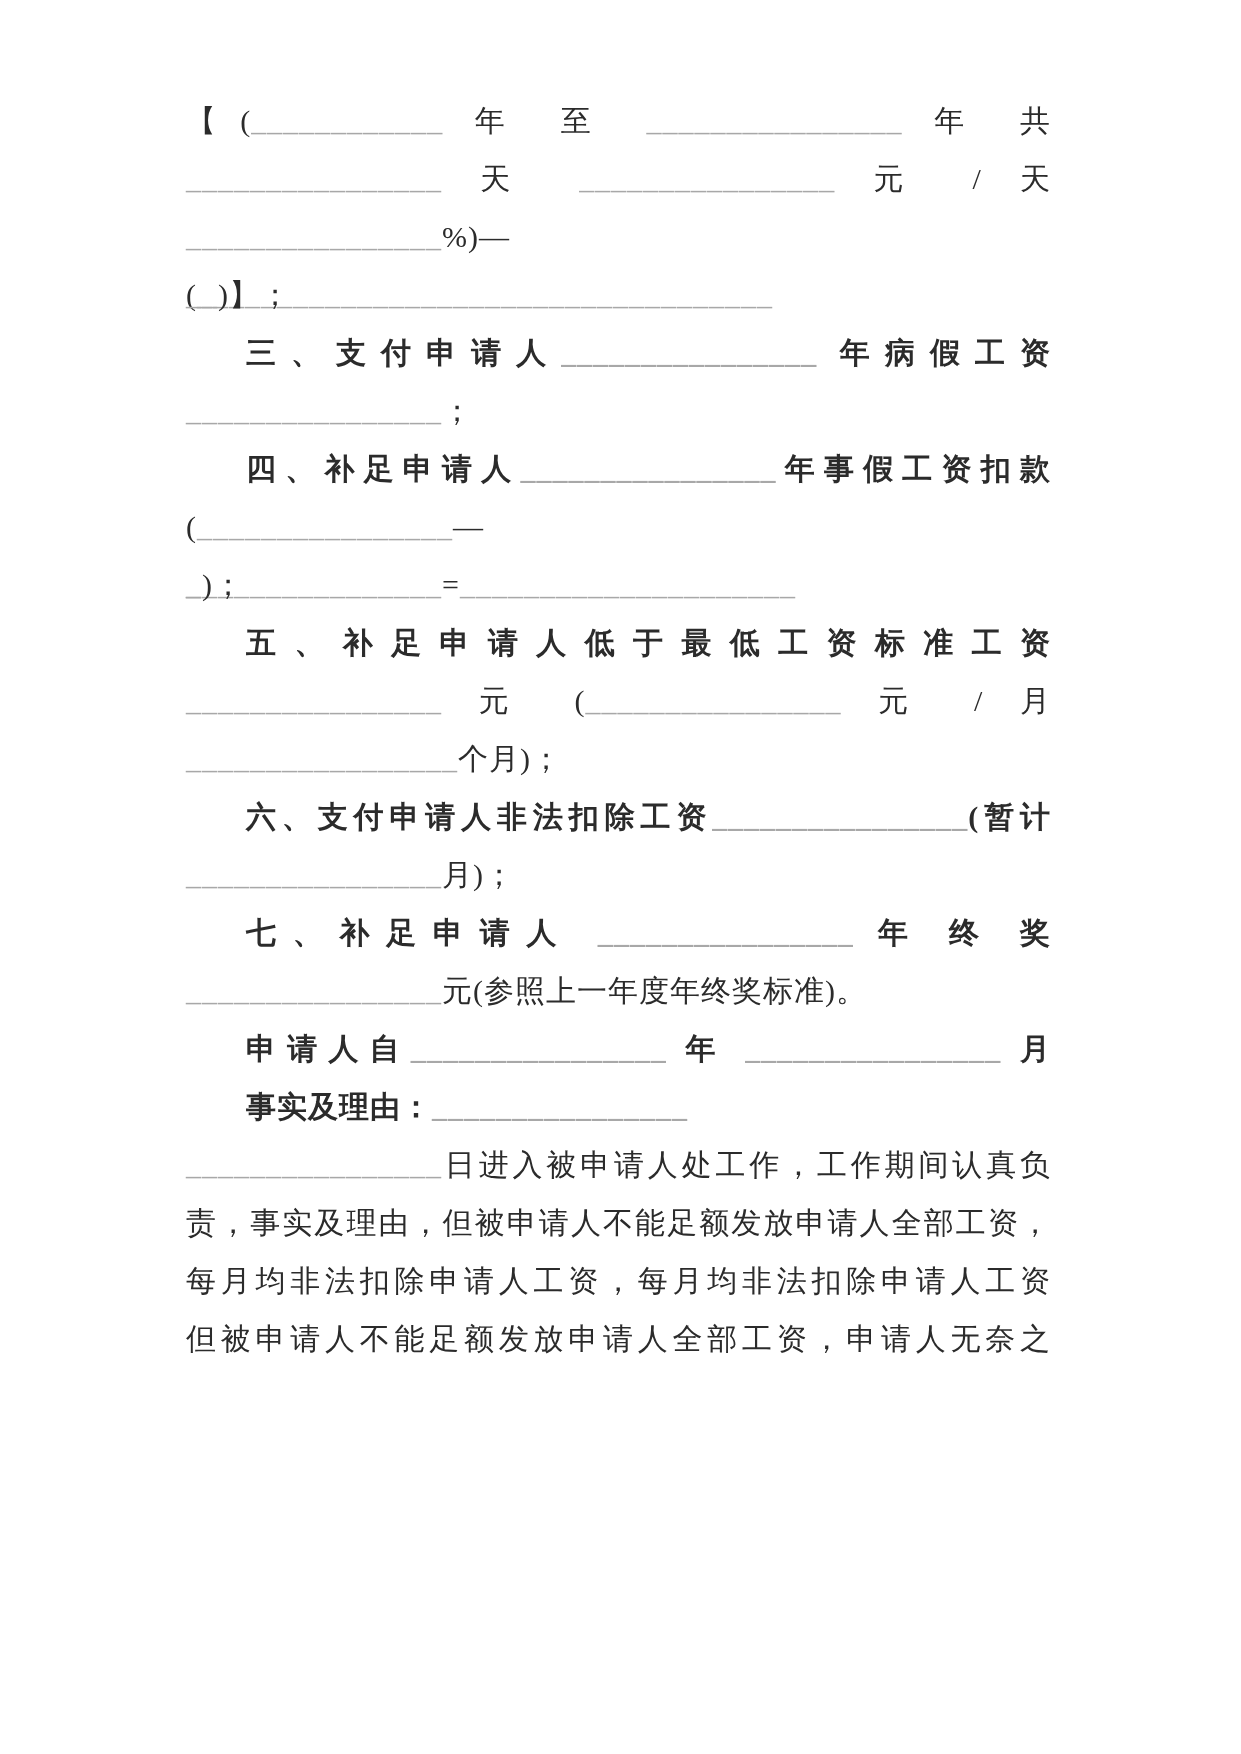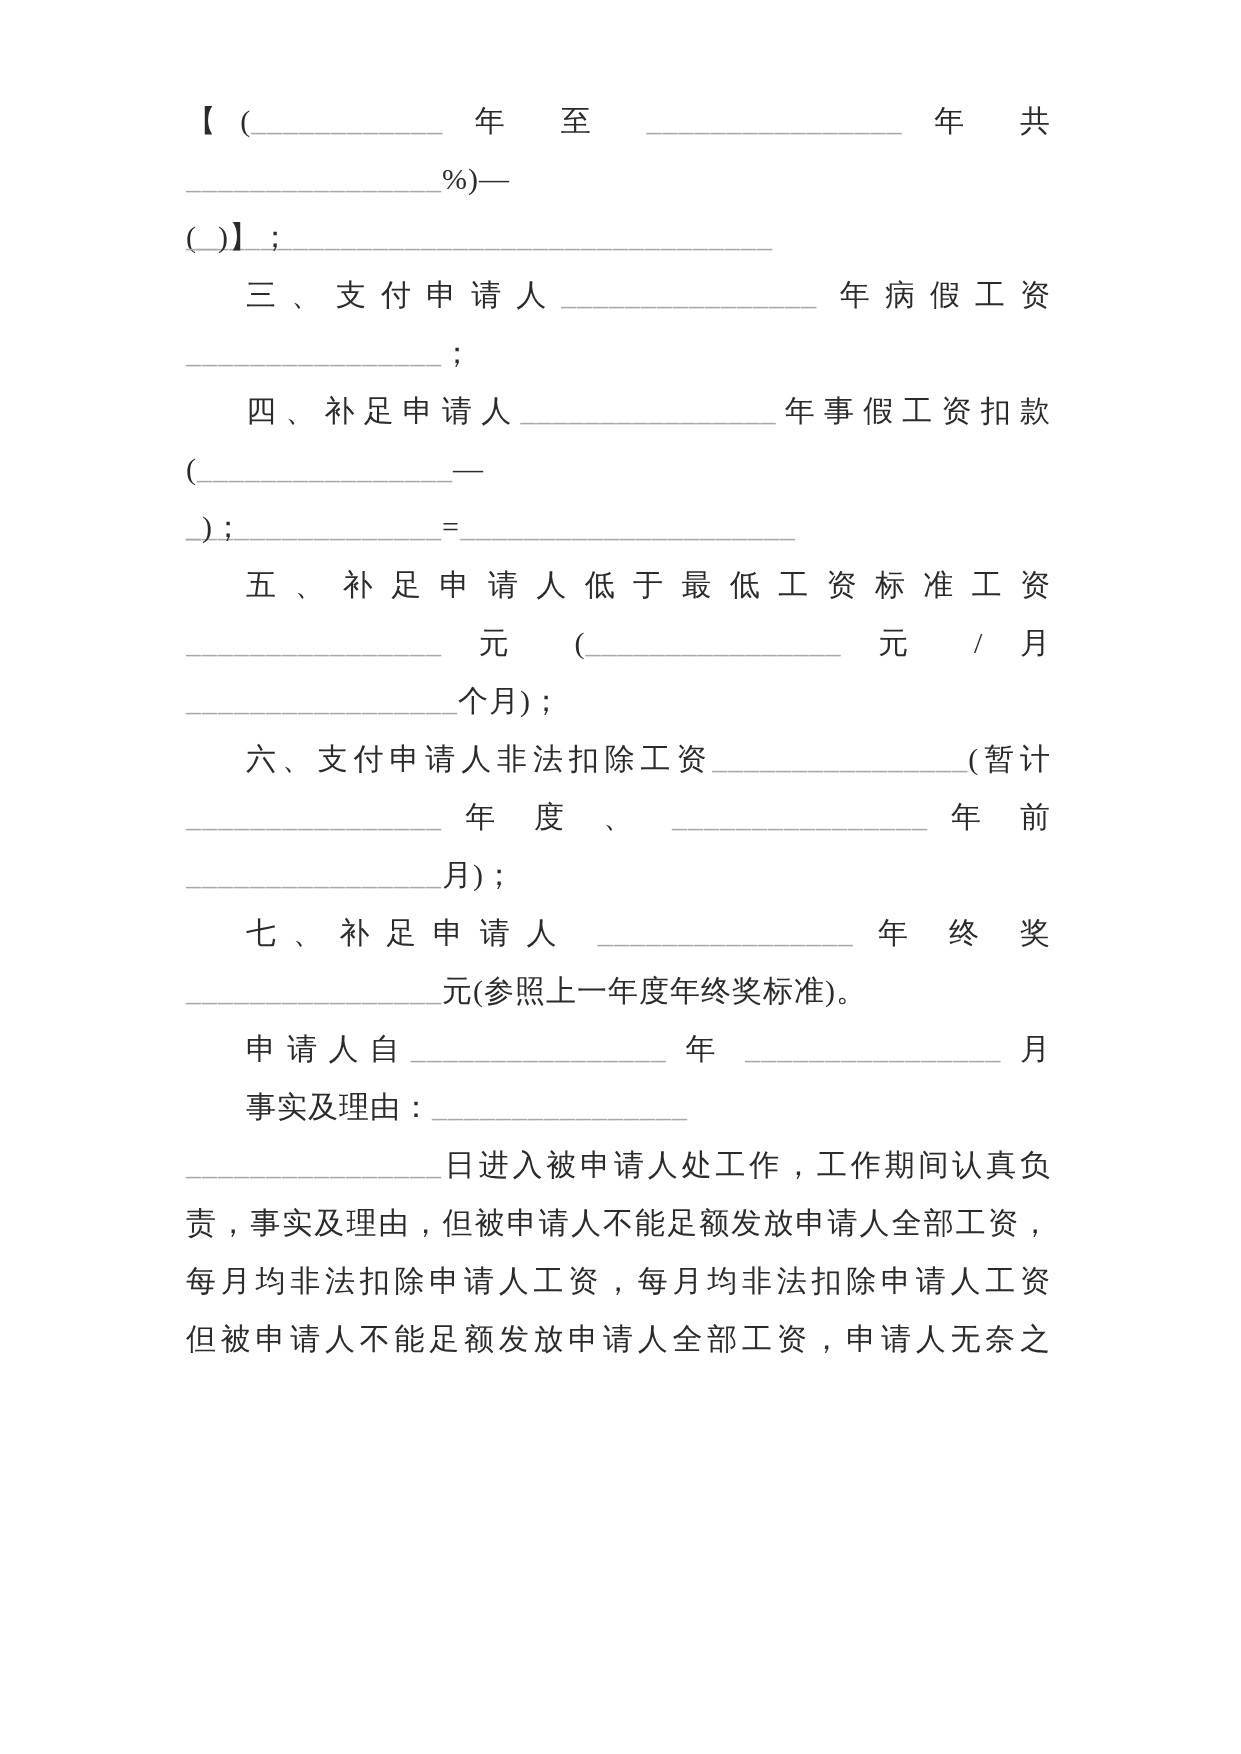--- a/index.html
+++ b/index.html
@@ -30,43 +30,44 @@
   
   .doc-line.jl {
     text-align: justify;
     text-align-last: justify;
     -moz-text-align-last: justify;
     text-justify: inter-character;
   }
   
   .doc-line.ind {
     text-indent: 2em;
+    font-weight: bold;
   }
   
   .blank {
     color: #a8a8a8;
   }
 </style>
 </head>
 <body>
 
 <div class="page">
   <div class="doc-line jl">【(<span class="blank">____________</span> 年 至 <span class="blank">________________</span> 年 共</div>
+  <div class="doc-line jl"><span class="blank">________________</span> 天 <span class="blank">________________</span> 元 / 天</div>
   <div class="doc-line jl"><span class="blank">________________</span>%)—(<span class="blank">____________________________________</span></div>
   <div class="doc-line"><span class="blank">__</span>)】；</div>
   <div class="doc-line jl ind">三、支付申请人<span class="blank">________________</span> 年病假工资</div>
   <div class="doc-line"><span class="blank">________________</span>；</div>
   <div class="doc-line jl ind">四、补足申请人<span class="blank">________________</span>年事假工资扣款</div>
   <div class="doc-line jl">(<span class="blank">________________</span>—<span class="blank">________________</span>=<span class="blank">_____________________</span></div>
   <div class="doc-line"><span class="blank">_</span>)；</div>
   <div class="doc-line jl ind">五、补足申请人低于最低工资标准工资</div>
   <div class="doc-line jl"><span class="blank">________________</span> 元 (<span class="blank">________________</span> 元 / 月</div>
   <div class="doc-line"><span class="blank">_________________</span>个月)；</div>
   <div class="doc-line jl ind">六、支付申请人非法扣除工资<span class="blank">________________</span>(暂计</div>
-  <div class="doc-line jl"><span class="blank">________________</span> 年 度 、 <span class="blank">________________</span> 年 前</div>
   <div class="doc-line"><span class="blank">________________</span>月)；</div>
   <div class="doc-line jl ind">七、补足申请人 <span class="blank">________________</span> 年 终 奖</div>
   <div class="doc-line"><span class="blank">________________</span>元(参照上一年度年终奖标准)。</div>
   <div class="doc-line jl ind">申请人自<span class="blank">________________</span> 年 <span class="blank">________________</span> 月</div>
   <div class="doc-line ind">事实及理由：<span class="blank">________________</span></div>
   <div class="doc-line jl"><span class="blank">________________</span>日进入被申请人处工作，工作期间认真负</div>
   <div class="doc-line jl">责，事实及理由，但被申请人不能足额发放申请人全部工资，</div>
   <div class="doc-line jl">每月均非法扣除申请人工资，每月均非法扣除申请人工资</div>
   <div class="doc-line jl">但被申请人不能足额发放申请人全部工资，申请人无奈之</div>
 </div>

